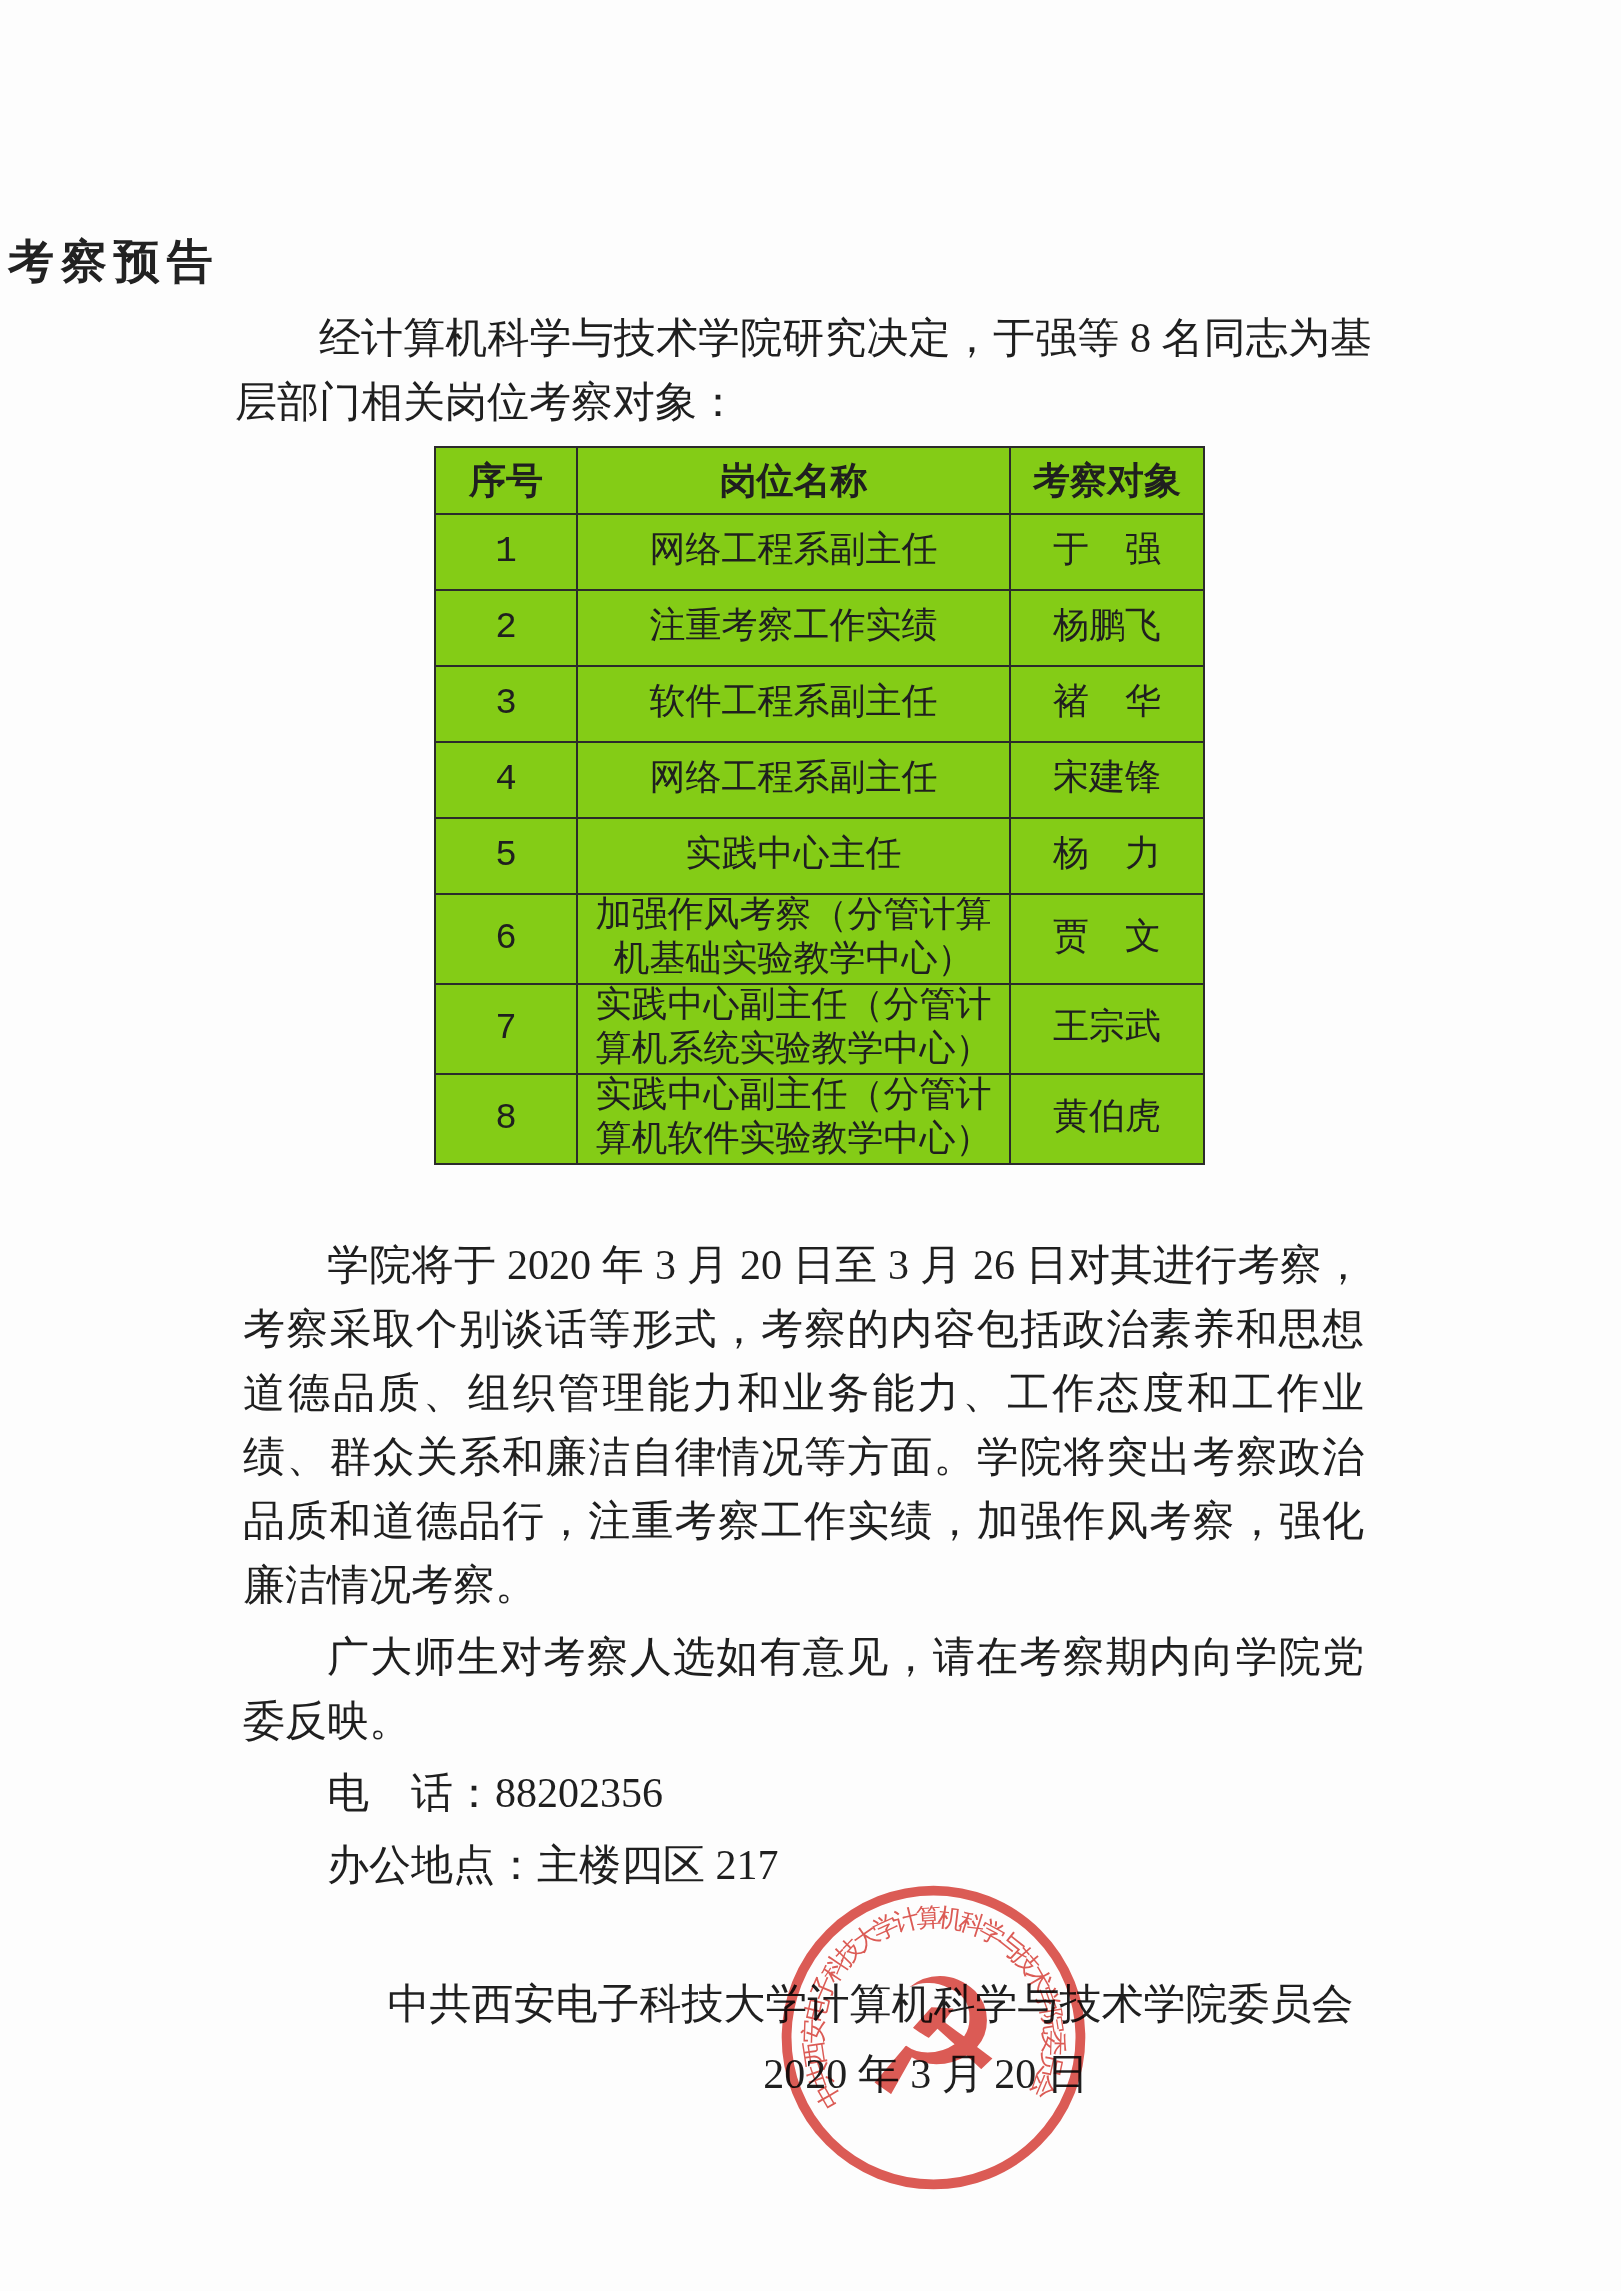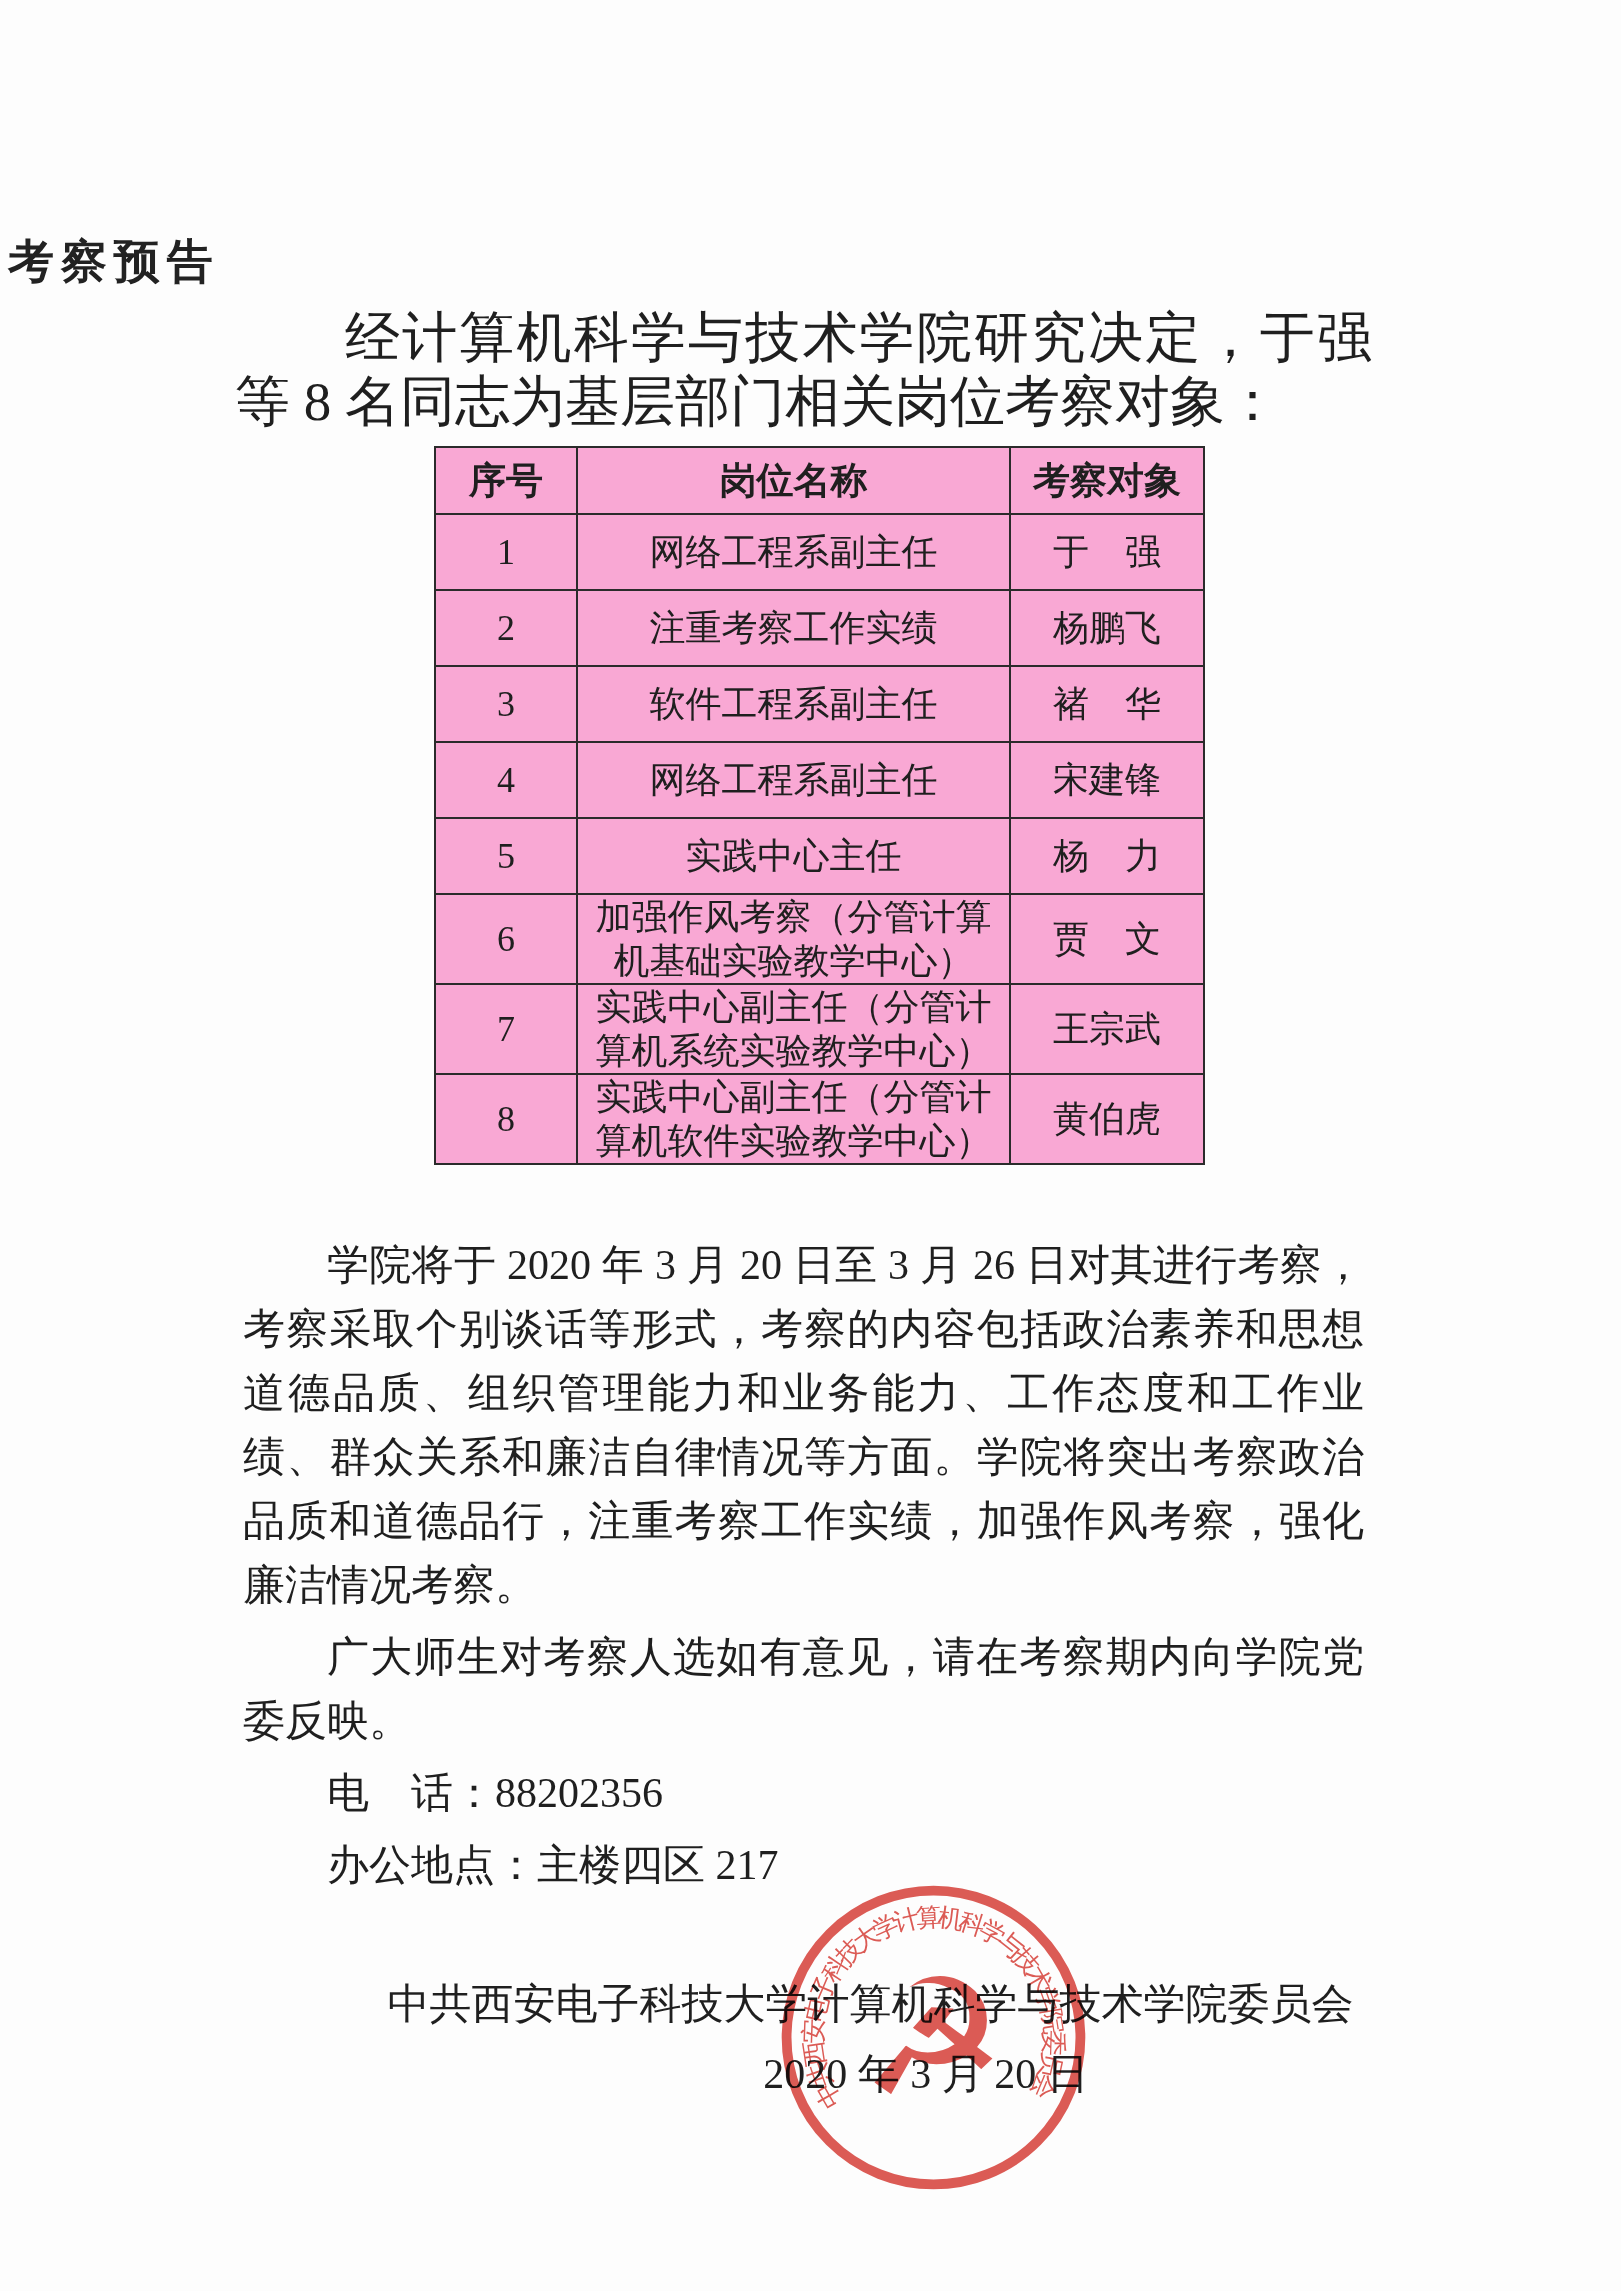--- a/index.html
+++ b/index.html
@@ -22,34 +22,35 @@
     font-weight: 700;
     font-size: 46px;
     letter-spacing: 6.9px;
     color: #222;
   }
 
   .intro {
     position: absolute;
     top: 306px; left: 235px; width: 1137px;
     margin: 0;
-    font-size: 55px;
+    font-size: 42px;
     line-height: 64px;
     text-indent: 2em;
     text-align: justify;
     text-align-last: left;
   }
 
   table.roster {
     position: absolute;
     left: 434px; top: 446px;
     width: 769px;
     border-collapse: collapse;
     table-layout: fixed;
-    background: #f9a8d4;
+    background: #84cc16;
+    font-family: Liberation Mono, monospace;
   }
   table.roster, table.roster th, table.roster td {
     border: 2px solid #2b2b2b;
   }
   table.roster { border-width: 2.9px; }
   table.roster th {
     height: 65px;
     font-size: 37px;
     font-weight: 700;
     text-align: center;

